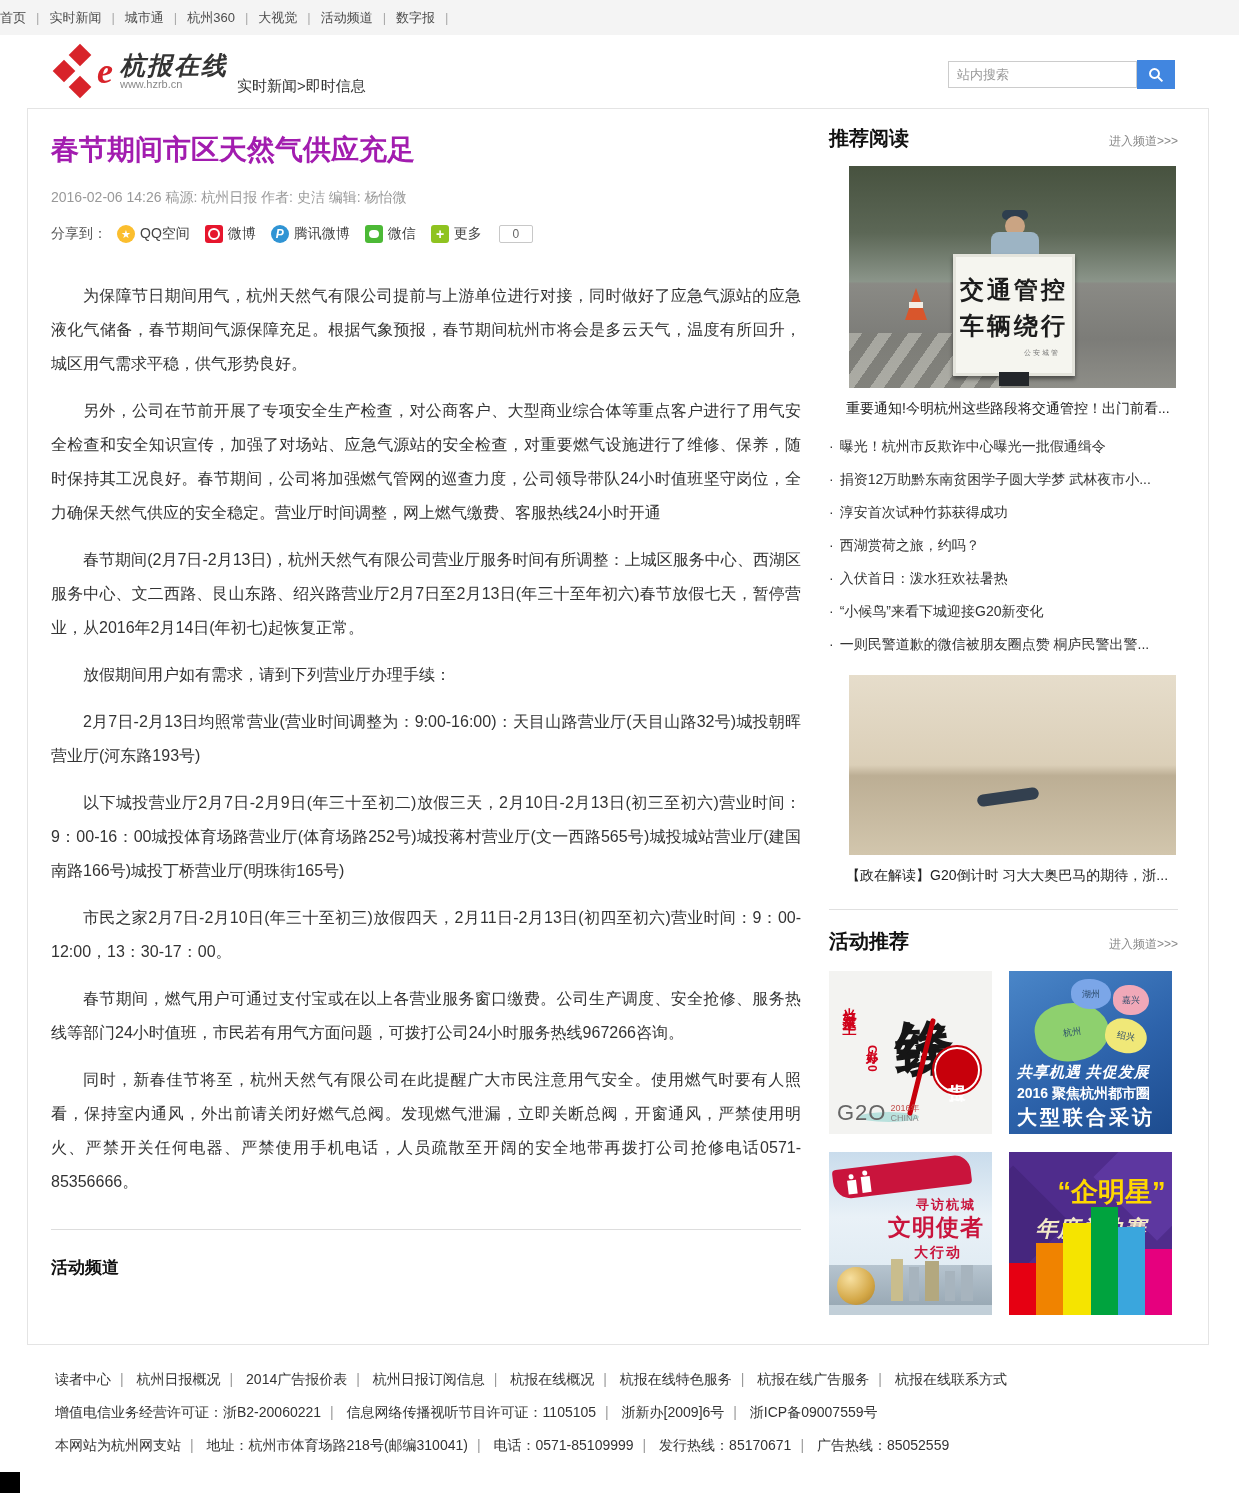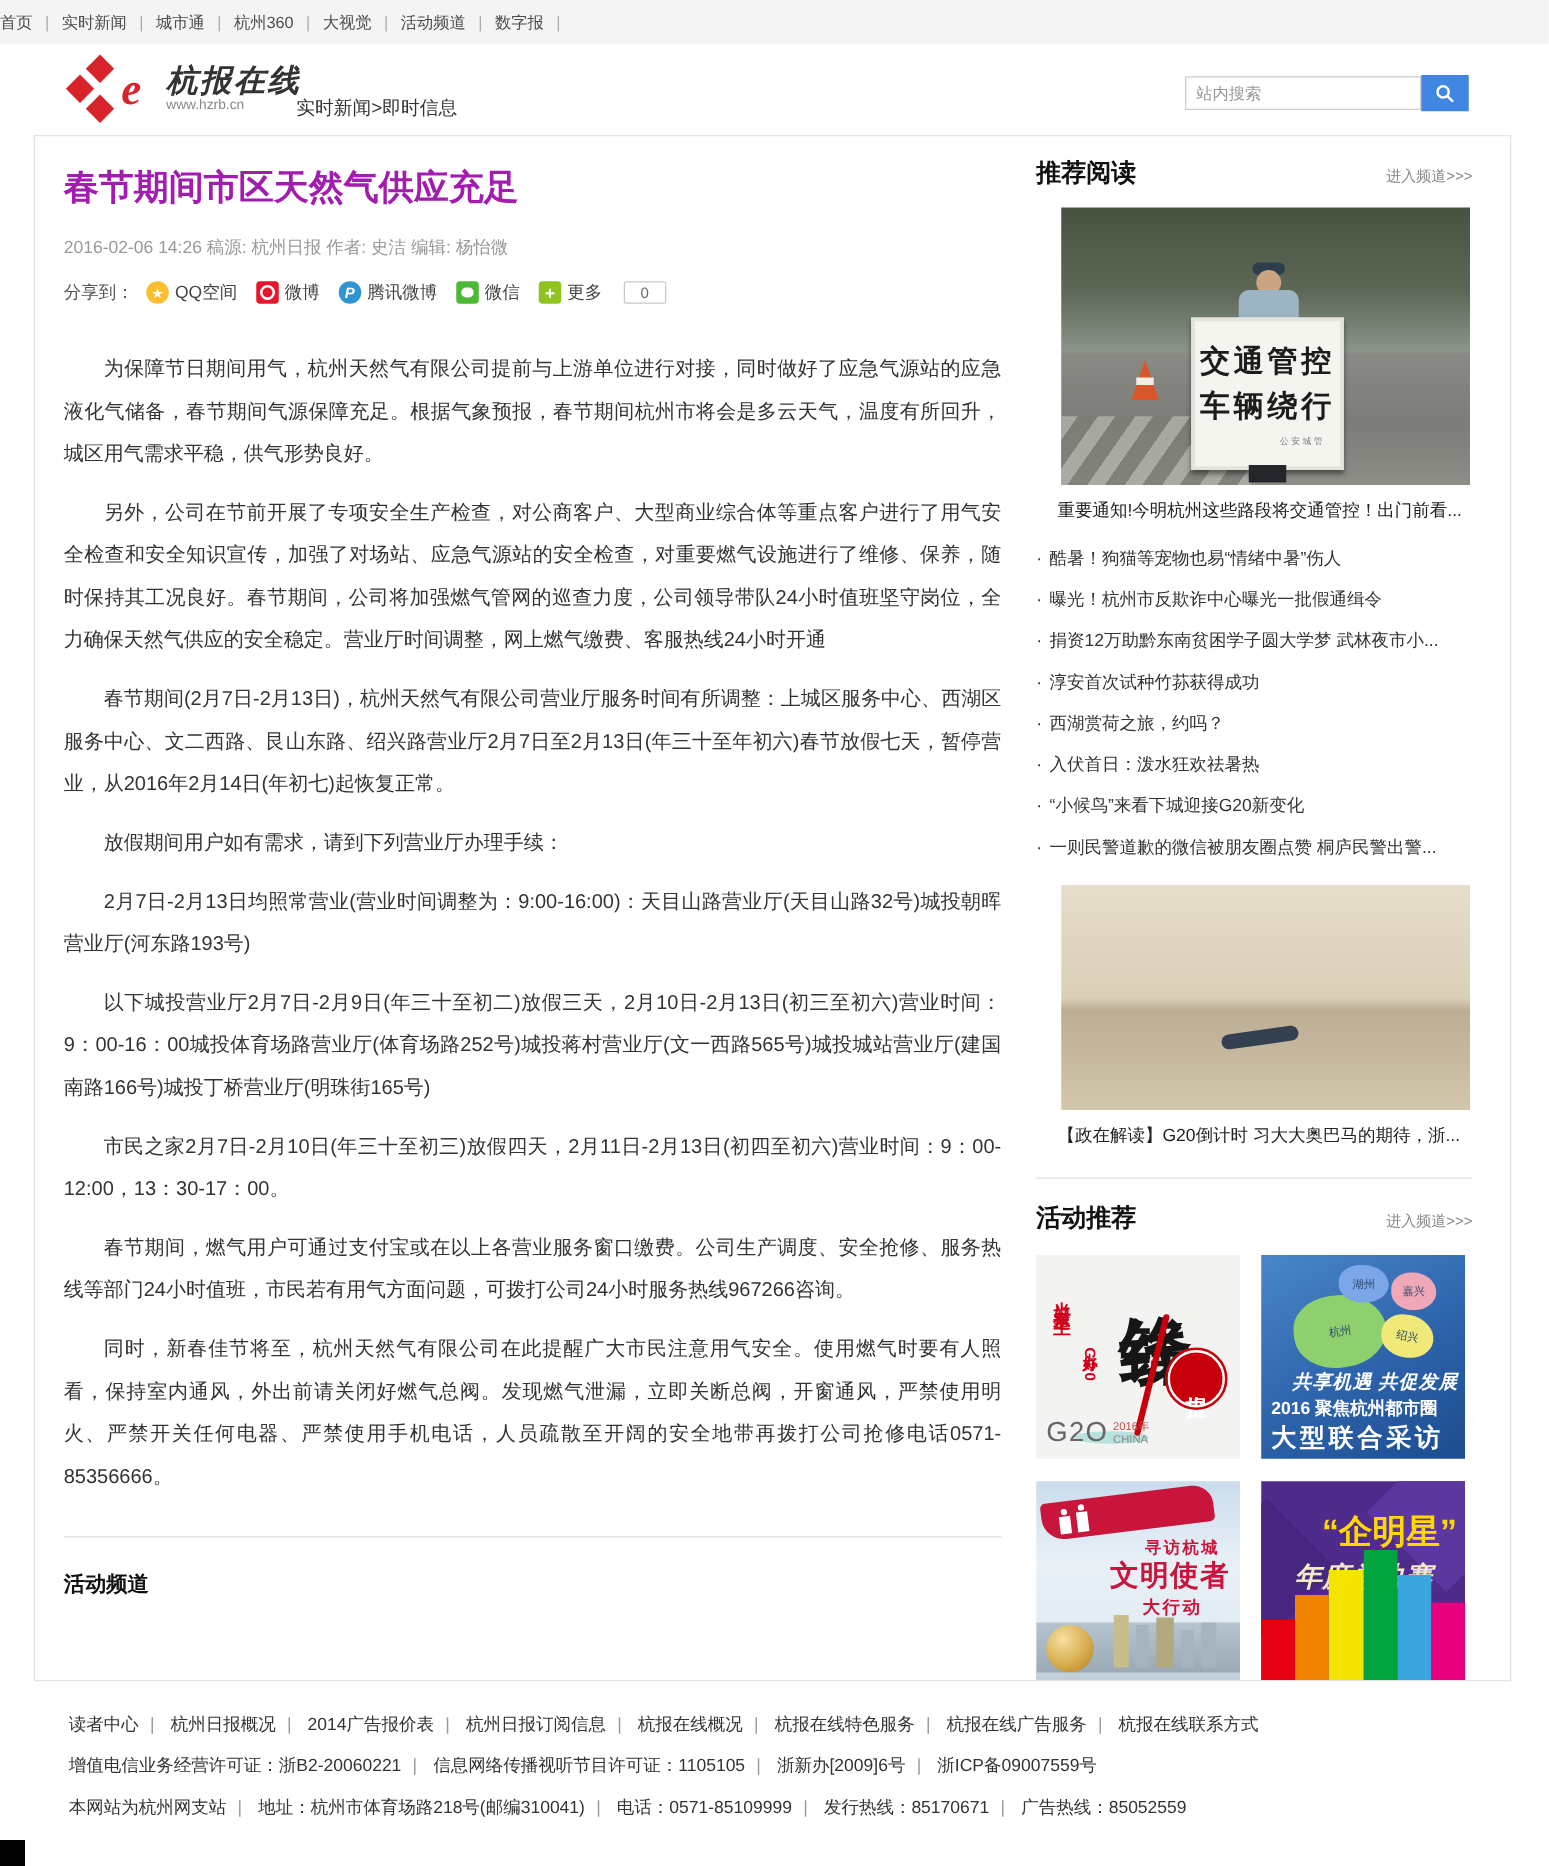--- a/index.html
+++ b/index.html
@@ -12,21 +12,21 @@
   .topbar{height:35px;background:#f4f4f4;display:flex;align-items:center;font-size:13px;color:#4c4c4c;}
   .nav-item{cursor:pointer;}
   .nav-item::after{content:"|";margin:0 10px;color:#aaa;}
   
   .site-header{height:73px;position:relative;background:#fff;}
   .logo{position:absolute;left:55px;top:10px;display:flex;align-items:center;cursor:pointer;}
   .diamonds{position:relative;width:52px;height:52px;}
   .d{position:absolute;width:16px;height:16px;background:#d8232a;transform:rotate(45deg);}
   .d1{left:17px;top:2px;} .d2{left:1px;top:18px;} .d3{left:17px;top:34px;}
   .logo-e{font-family:"Liberation Serif","DejaVu Serif",serif;font-style:italic;font-weight:bold;font-size:36px;color:#d8232a;margin-left:-10px;line-height:1;}
-  .logo-text{margin-left:20px;}
+  .logo-text{margin-left:7px;}
   .logo-title{font-size:25px;font-weight:bold;font-style:italic;color:#333;letter-spacing:2px;line-height:26px;}
   .logo-url{font-size:11px;color:#888;}
   .breadcrumb{position:absolute;left:237px;top:42px;font-size:15px;color:#333;}
   .search{position:absolute;right:64px;top:25px;display:flex;align-items:center;}
   .search input{width:189px;height:27px;border:1px solid #ccc;font-size:13px;padding:0 8px;color:#333;outline:none;}
   .search input::placeholder{color:#999;}
   .search-btn{width:38px;height:29px;background:#4186e0;border:none;display:flex;align-items:center;justify-content:center;cursor:pointer;}
   
   .main-box{position:absolute;left:27px;top:108px;width:1182px;height:1237px;border:1px solid #e4e4e4;background:#fff;display:flex;overflow:hidden;}
   .article{width:776px;padding:18px 0 0 23px;flex:none;}
@@ -91,21 +91,21 @@
   .b1-g20{font-size:22px;color:#666;letter-spacing:1px;}
   .b1-g20sub{margin-left:4px;display:flex;flex-direction:column;line-height:10px;}
   .b1-year{font-size:9px;color:#c0504d;text-align:center;} .b1-country{font-size:9px;color:#888;}
   .b1-ellipse{position:absolute;left:30px;bottom:12px;width:60px;height:10px;background:#9fd8d4;border-radius:50%;opacity:.7;z-index:0;}
   .b2{background:linear-gradient(150deg,#4a86c8 0%,#2d63ab 55%,#1d4c8f 100%);}
   .blob{position:absolute;border-radius:45% 55% 50% 50%;font-size:9px;color:#2a4a6a;display:flex;align-items:center;justify-content:center;}
   .blob-hz{left:26px;top:32px;width:74px;height:58px;background:#8ed06e;transform:rotate(-8deg);}
   .blob-huz{left:62px;top:8px;width:40px;height:30px;background:#7ba6e8;}
   .blob-jx{left:104px;top:14px;width:36px;height:30px;background:#f0a8b8;}
   .blob-sx{left:96px;top:48px;width:42px;height:34px;background:#f0e878;transform:rotate(10deg);}
-  .b2-l1{position:absolute;left:25px;top:92px;width:150px;color:#fff;font-size:15px;font-weight:bold;font-style:italic;font-family:"Liberation Serif","DejaVu Serif",serif;letter-spacing:1px;}
+  .b2-l1{position:absolute;left:8px;top:92px;width:150px;color:#fff;font-size:15px;font-weight:bold;font-style:italic;font-family:"Liberation Serif","DejaVu Serif",serif;letter-spacing:1px;}
   .b2-l2{position:absolute;left:8px;top:114px;color:#fff;font-size:14px;font-weight:bold;}
   .b2-l3{position:absolute;left:8px;top:133px;color:#fff;font-size:20px;font-weight:bold;letter-spacing:3px;}
   .b3{background:linear-gradient(#c9dcec 0%,#e9f1f7 40%,#dae7f0 100%);}
   .b3-brush{position:absolute;left:4px;top:10px;width:138px;height:30px;background:#c9143c;transform:rotate(-7deg);border-radius:4px 16px 4px 18px;}
   .b3-brush i{position:absolute;background:#fff;}
   .b3-brush .m1{left:16px;top:6px;width:5px;height:5px;border-radius:50%;}
   .b3-brush .m2{left:14px;top:12px;width:9px;height:14px;}
   .b3-brush .m3{left:30px;top:4px;width:5px;height:5px;border-radius:50%;}
   .b3-brush .m4{left:28px;top:10px;width:9px;height:16px;}
   .b3-l1{position:absolute;right:16px;top:44px;color:#c9143c;font-size:13px;font-weight:bold;letter-spacing:2px;}
@@ -236,21 +236,20 @@
       <div class="tsign">
         <span class="tsign-line">交通管控</span>
         <span class="tsign-line">车辆绕行</span>
         <span class="tsign-small">公安城管</span>
       </div>
       <div class="legs"></div>
     </div>
     <div class="caption">重要通知!今明杭州这些路段将交通管控！出门前看...</div>
 
     <ul class="side-list">
-      <li>酷暑！狗猫等宠物也易“情绪中暑”伤人</li>
       <li>曝光！杭州市反欺诈中心曝光一批假通缉令</li>
       <li>捐资12万助黔东南贫困学子圆大学梦 武林夜市小...</li>
       <li>淳安首次试种竹荪获得成功</li>
       <li>西湖赏荷之旅，约吗？</li>
       <li>入伏首日：泼水狂欢祛暑热</li>
       <li>“小候鸟”来看下城迎接G20新变化</li>
       <li>一则民警道歉的微信被朋友圈点赞 桐庐民警出警...</li>
     </ul>
 
     <div class="photo2">

